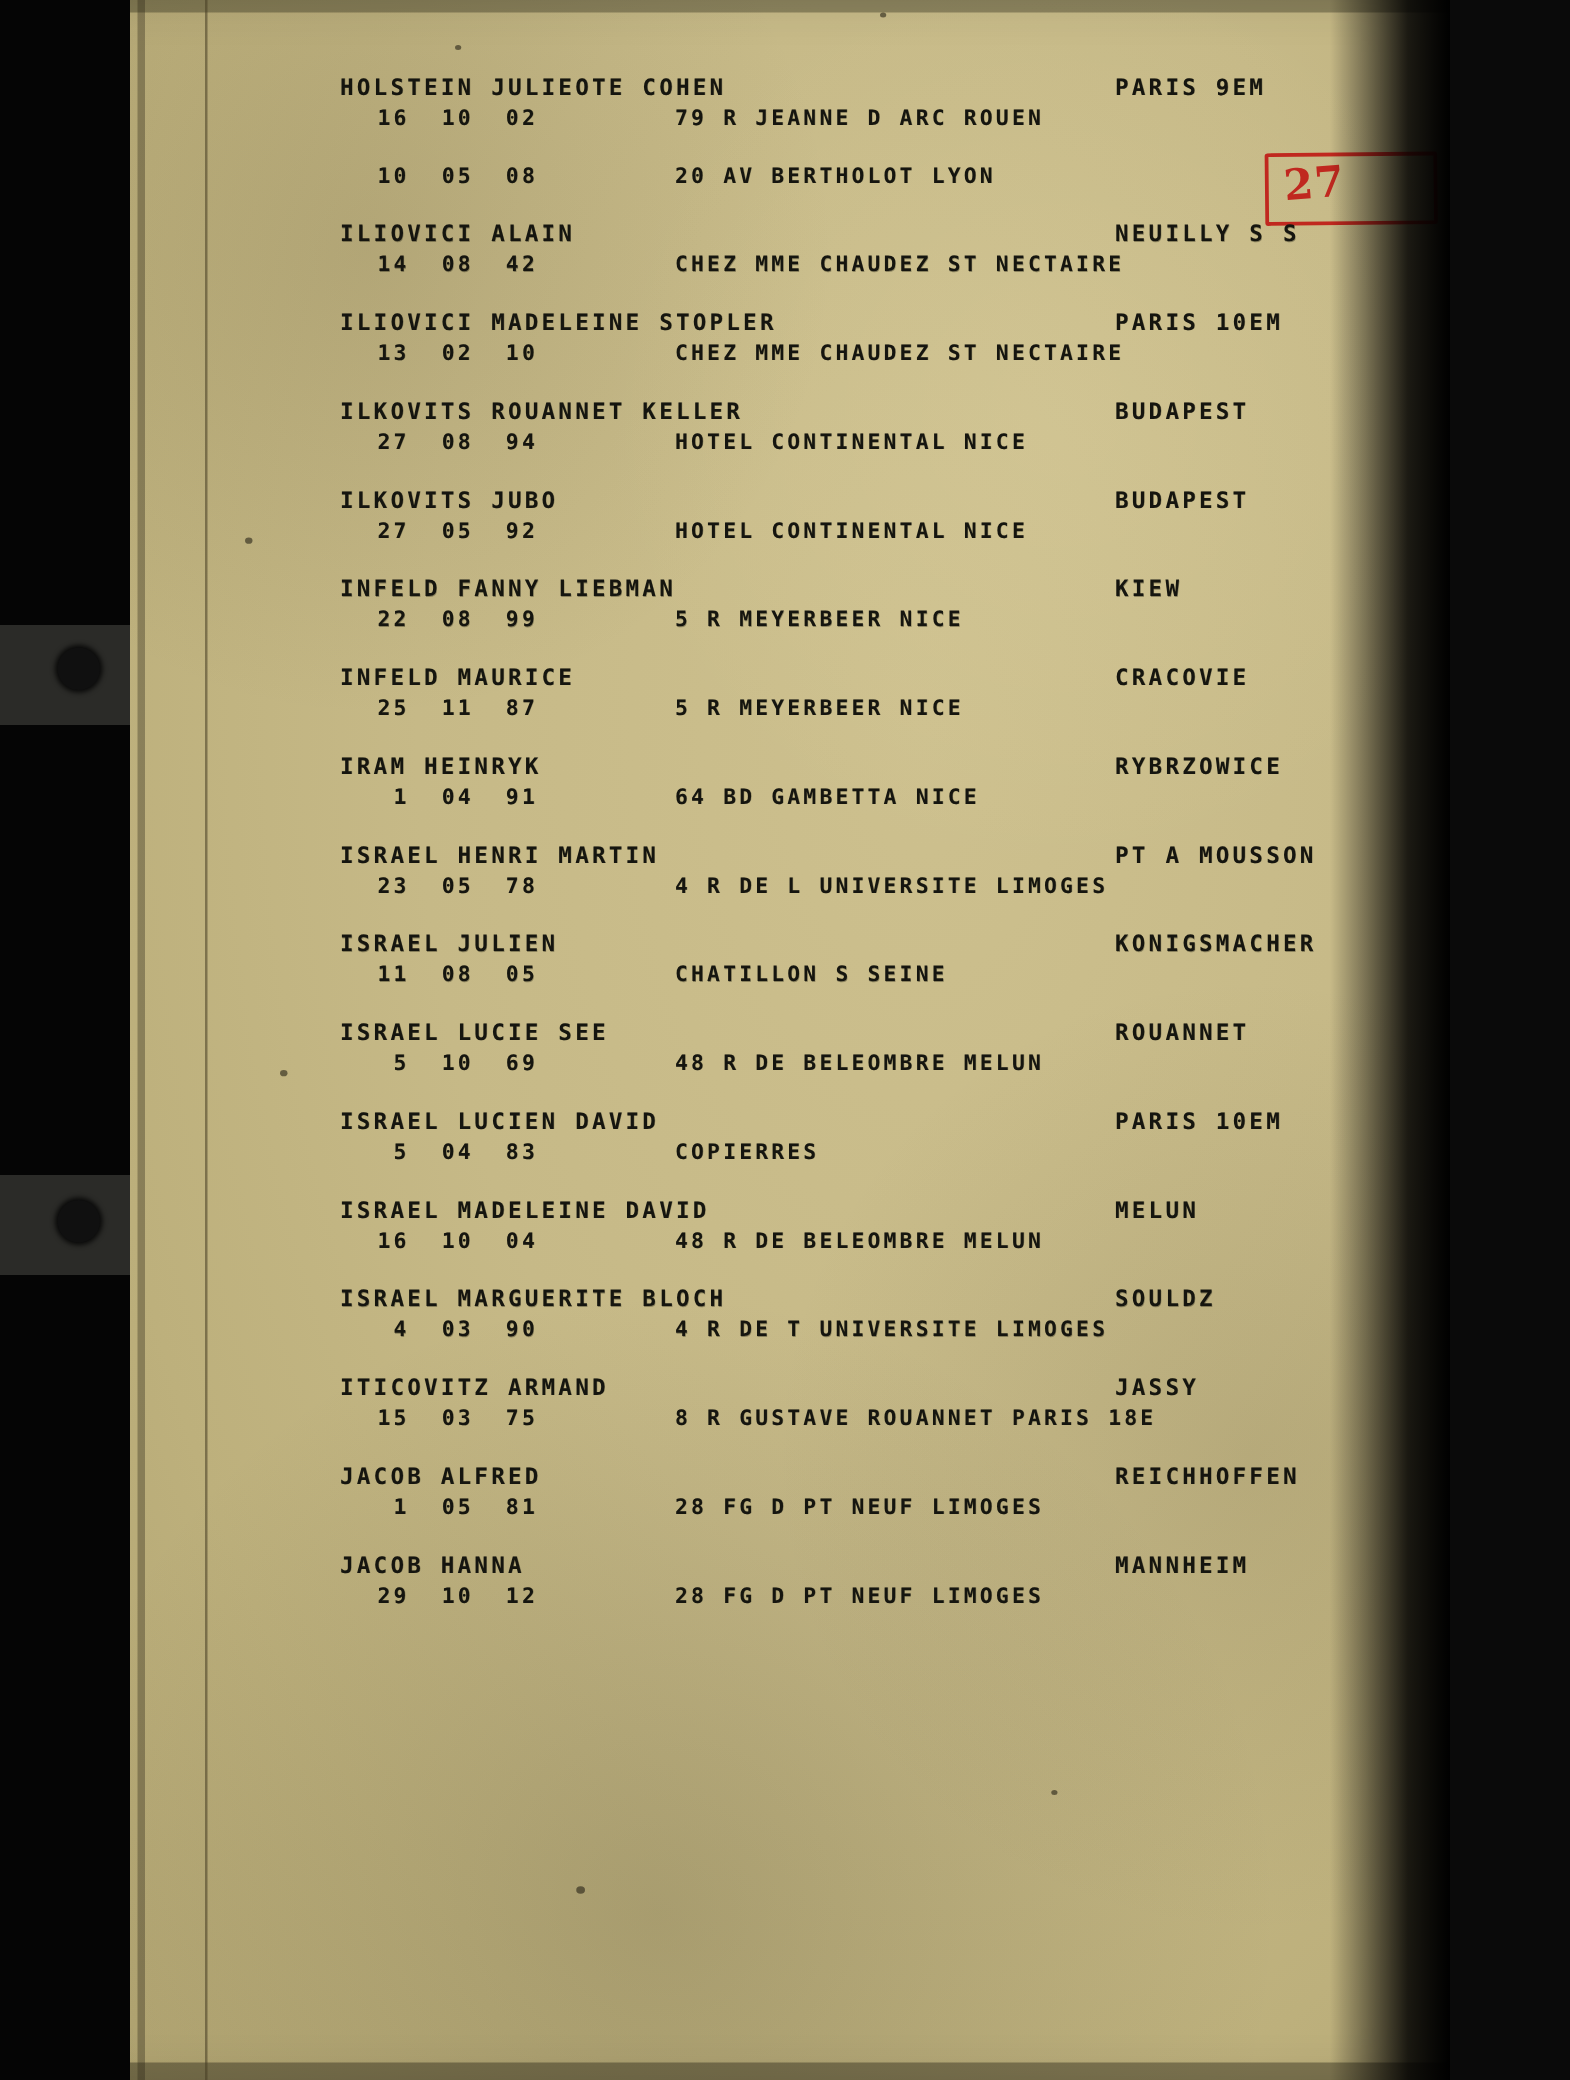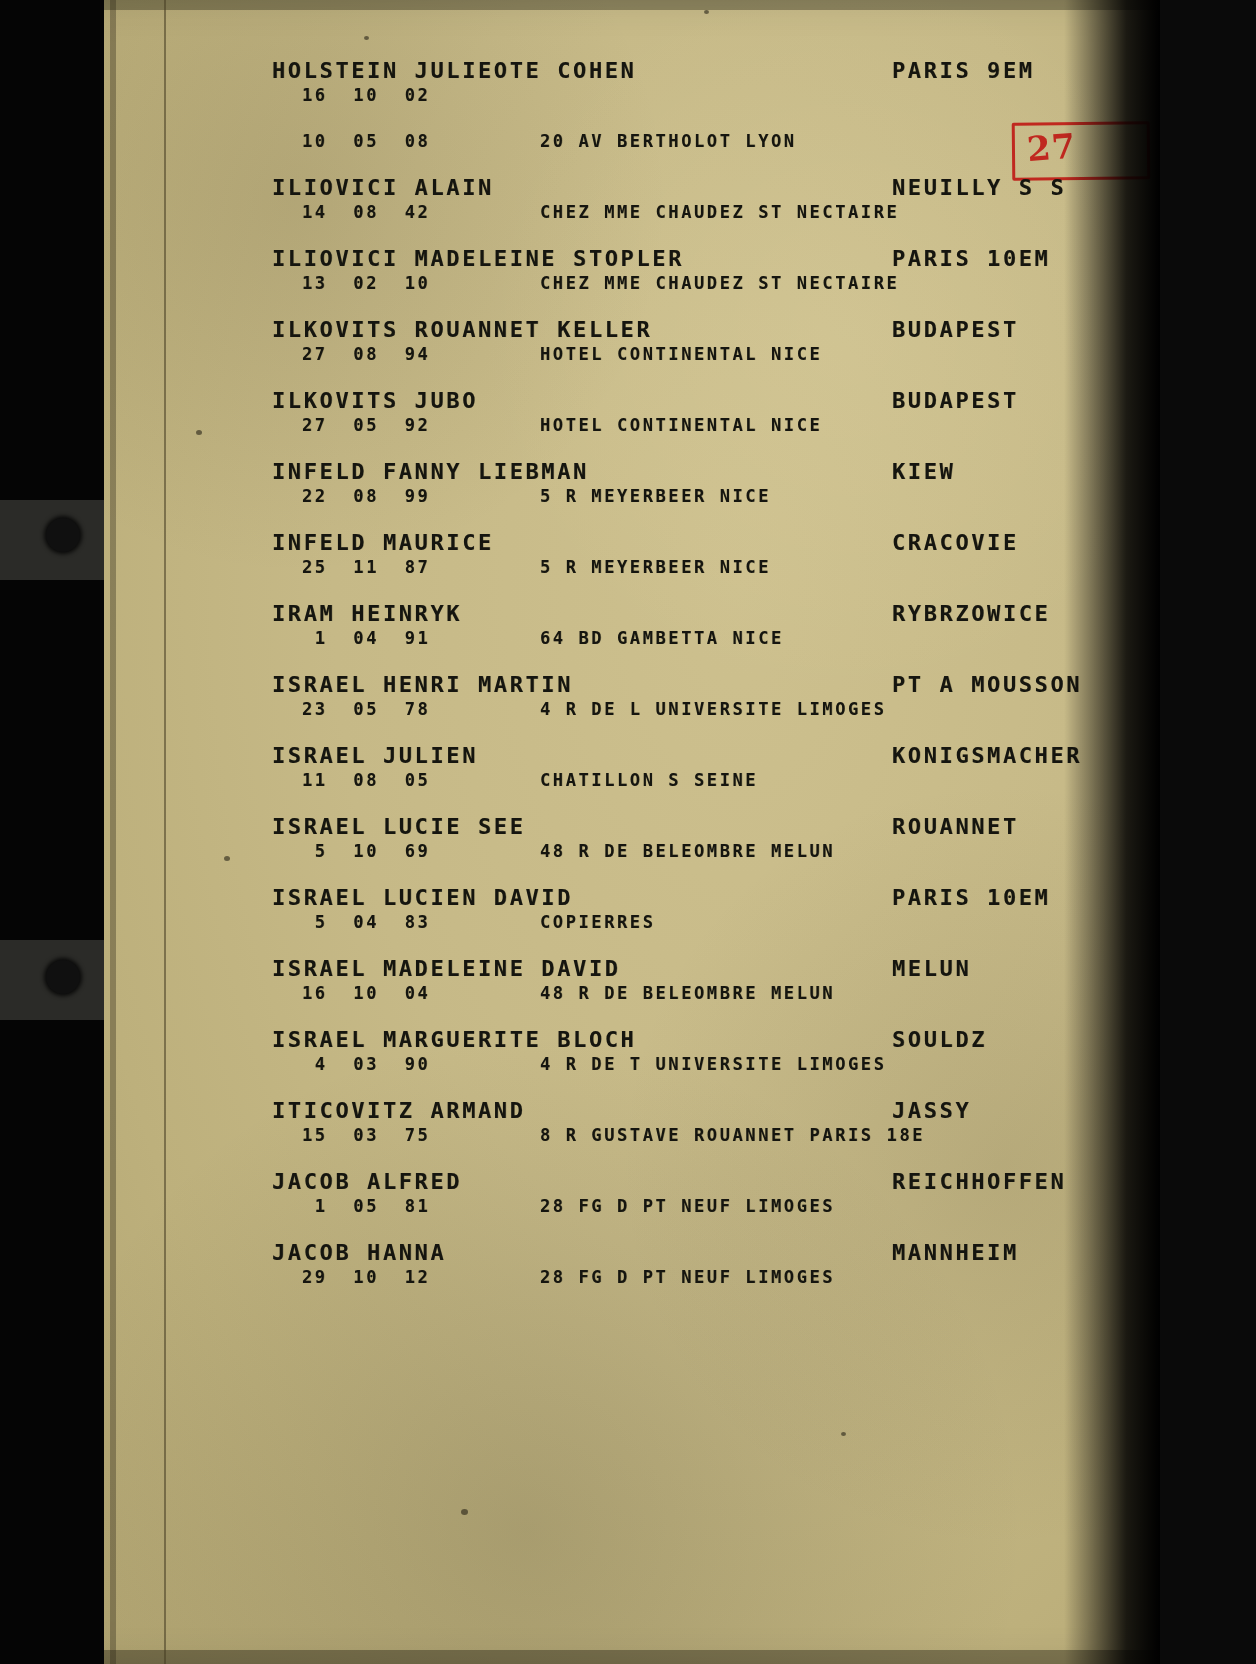--- a/index.html
+++ b/index.html
@@ -138,21 +138,21 @@
   }
   .record {
     margin-bottom: 21px;
     color: #15150f;
   }
   .rec-line {
     display: flex;
     align-items: baseline;
     white-space: pre;
     font-family: "DejaVu Sans Mono", monospace;
-    font-size: 22px;
+    font-size: 18px;
     font-weight: 700;
     letter-spacing: 2.6px;
     line-height: 25px;
     text-shadow: 0.4px 0.3px 0 rgba(20,20,10,0.35);
   }
   .rec-line.line2 {
     font-size: 17px;
     letter-spacing: 2.6px;
     margin-left: 24px;
   }
@@ -232,21 +232,21 @@
     <div class="speck" style="left:600px;top:10px;width:5px;height:4px;"></div>
 
     <div id="page-stamp">
       <span class="num">27</span>
     </div>
 
     <div id="records">
 
       <div class="record">
         <div class="rec-line"><span class="col-name">HOLSTEIN JULIEOTE COHEN</span><span class="col-place">PARIS 9EM</span></div>
-        <div class="rec-line line2"><span class="col-date">16  10  02</span></div>
+        <div class="rec-line line2"><span class="col-date">16  10  02</span><span class="col-addr">79 R JEANNE D ARC ROUEN</span></div>
       </div>
 
       <div class="record">
         <div class="rec-line line2"><span class="col-date">10  05  08</span><span class="col-addr">20 AV BERTHOLOT LYON</span></div>
       </div>
 
       <div class="record">
         <div class="rec-line"><span class="col-name">ILIOVICI ALAIN</span><span class="col-place">NEUILLY S S</span></div>
         <div class="rec-line line2"><span class="col-date">14  08  42</span><span class="col-addr">CHEZ MME CHAUDEZ ST NECTAIRE</span></div>
       </div>

